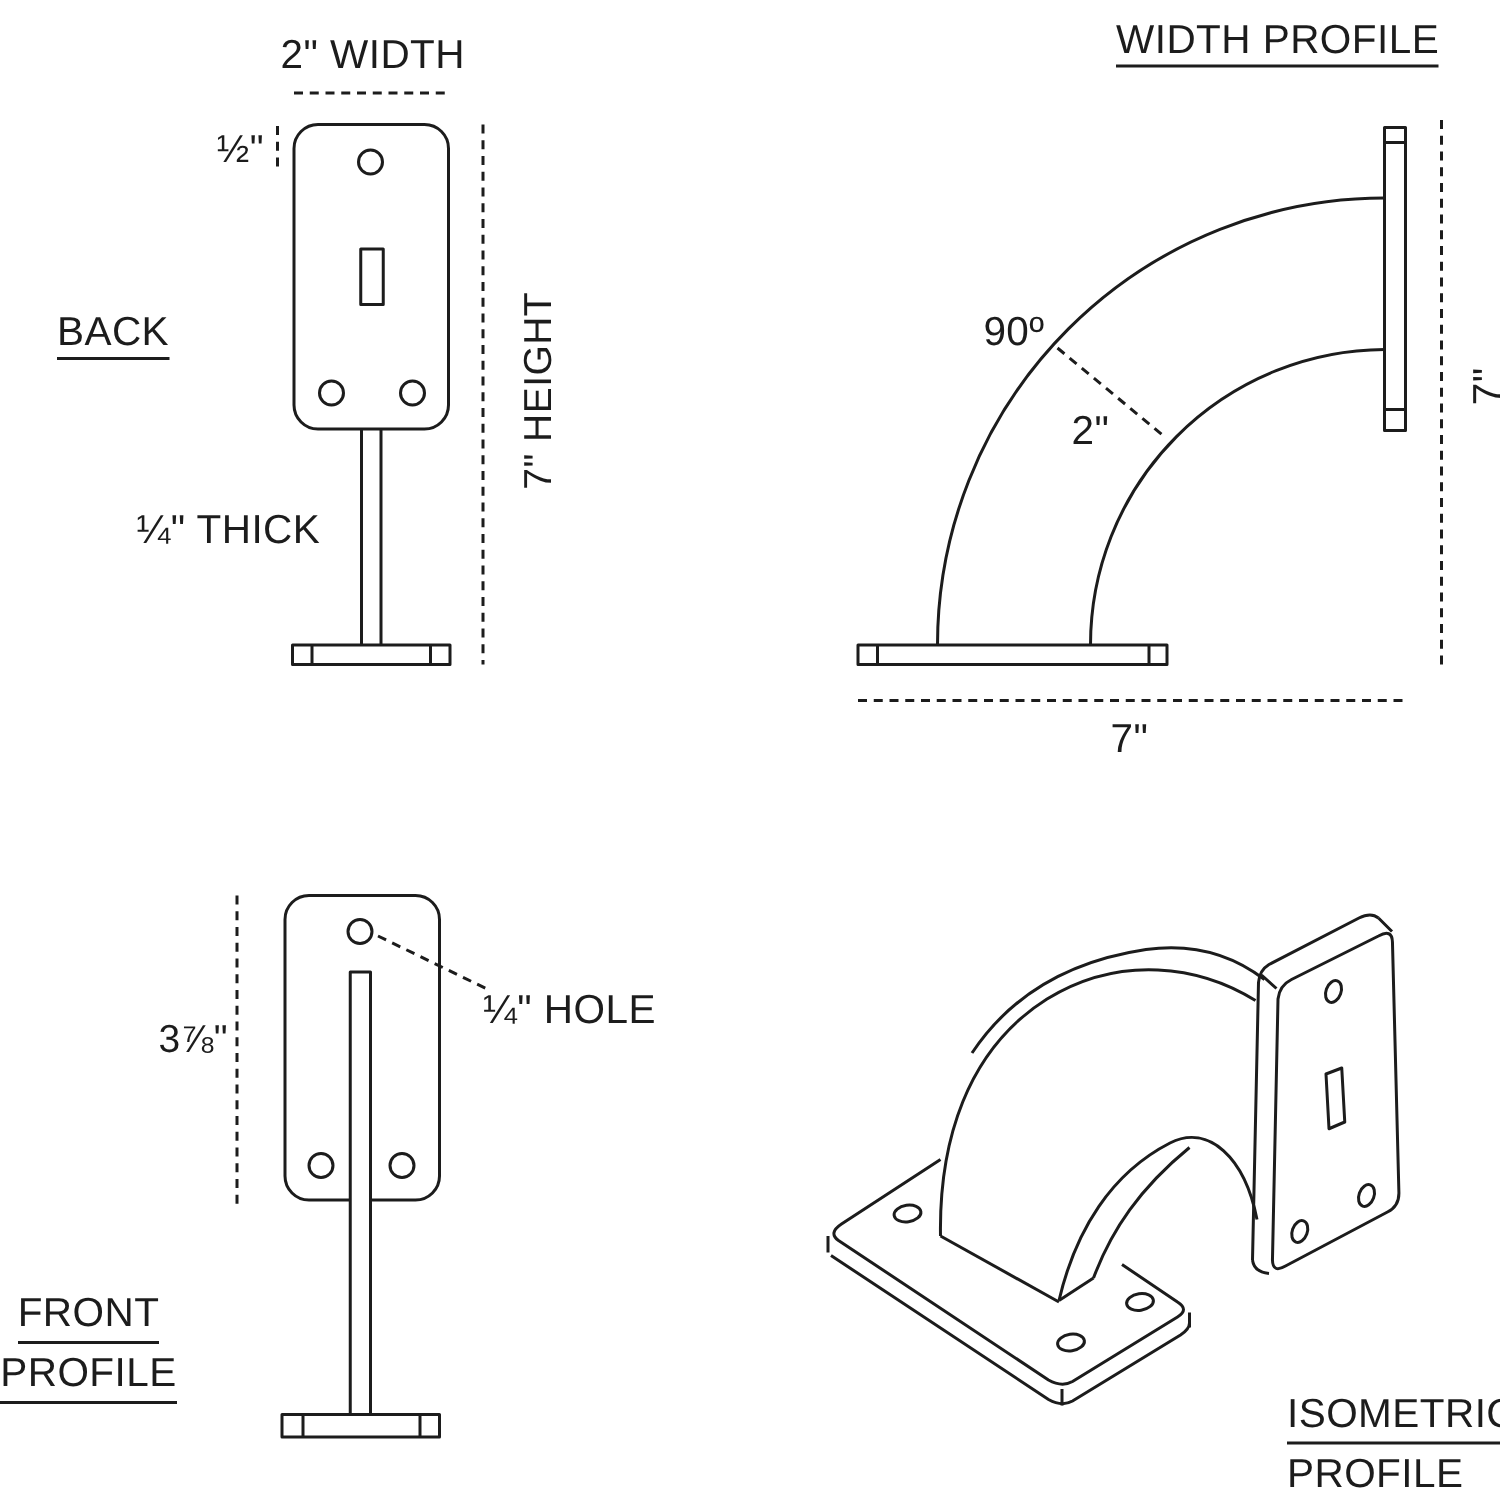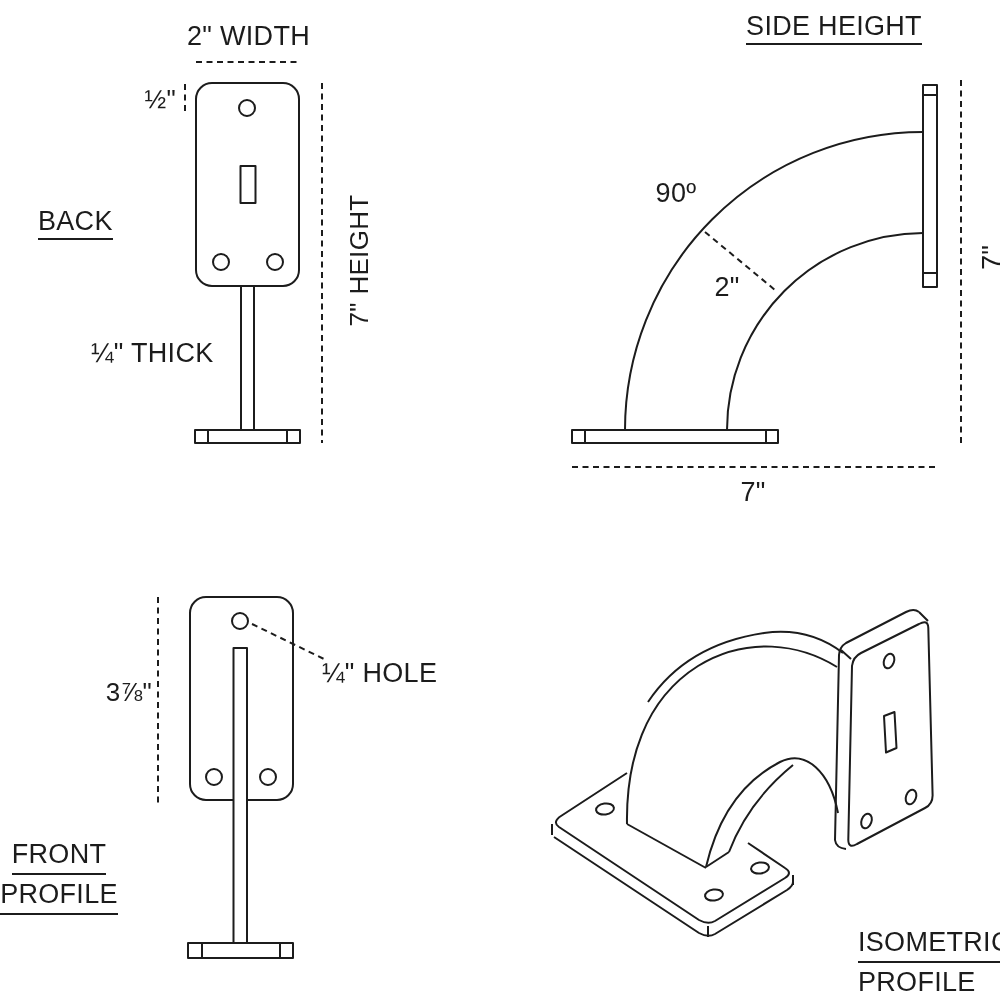--- a/index.html
+++ b/index.html
@@ -92,28 +92,28 @@
       <ellipse class="s" cx="866.5" cy="821" rx="5" ry="7.5" transform="rotate(20 866.5 821)"></ellipse>
     </g>
   </svg>
 
   <div class="lbl ctr" style="left:187px; top:21px; width:120px;">2" WIDTH</div>
   <div class="lbl rgt" style="left:130px; top:84px; width:46px; font-size:26px;">½"</div>
   <div class="lbl" style="left:38px; top:206px;"><span class="u">BACK</span></div>
   <div class="lbl ctr" style="left:91px; top:338px; width:120px;">¼" THICK</div>
   <div class="lbl ctr rot" style="left:277px; top:247px; width:160px; height:27px; font-size:26px;">7" HEIGHT</div>
 
-  <div class="lbl ctr" style="left:744px; top:11px; width:180px;"><span class="u">SIDE HEIGHT</span></div>
-  <div class="lbl ctr" style="left:646px; top:178px; width:60px;">90º</div>
+  <div class="lbl ctr" style="left:744px; top:11px; width:180px;"><span class="u">WIDTH PROFILE</span></div>
+  <div class="lbl ctr" style="left:646px; top:206px; width:60px;">90º</div>
   <div class="lbl ctr" style="left:702px; top:272px; width:50px;">2"</div>
   <div class="lbl ctr rot" style="left:965px; top:244px; width:50px; height:27px;">7"</div>
   <div class="lbl ctr" style="left:728px; top:477px; width:50px;">7"</div>
 
   <div class="lbl rgt" style="left:94px; top:677px; width:58px; font-size:26px;">3⅞"</div>
-  <div class="lbl ctr two-line" style="left:0px; top:839px; width:118px;text-decoration:underline;">
+  <div class="lbl ctr two-line" style="left:0px; top:860px; width:118px;text-decoration:underline;">
     <span class="u">FRONT</span><br>
     <span class="u">PROFILE</span>
   </div>
   <div class="lbl" style="left:322px; top:658px;">
     <span>¼" HOLE</span><br>
   </div>
 
   <div class="lbl two-line" style="left:858px; top:927px;">
     <span class="u">ISOMETRIC</span><br>
     <span class="u">PROFILE</span>

